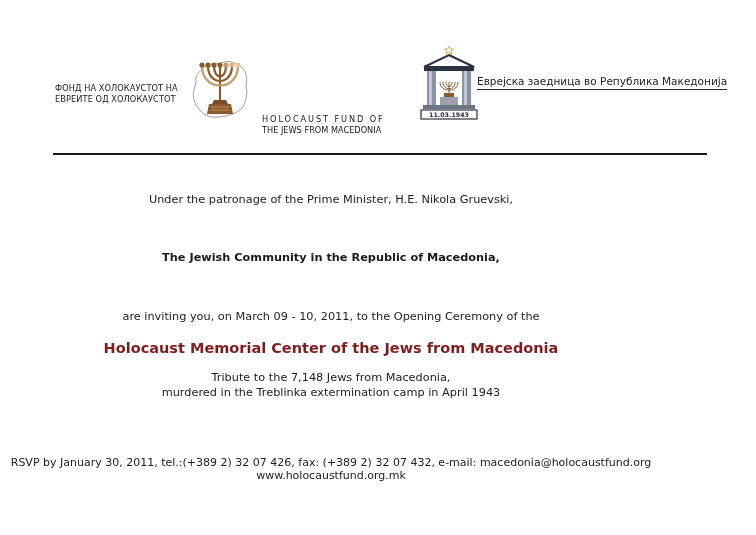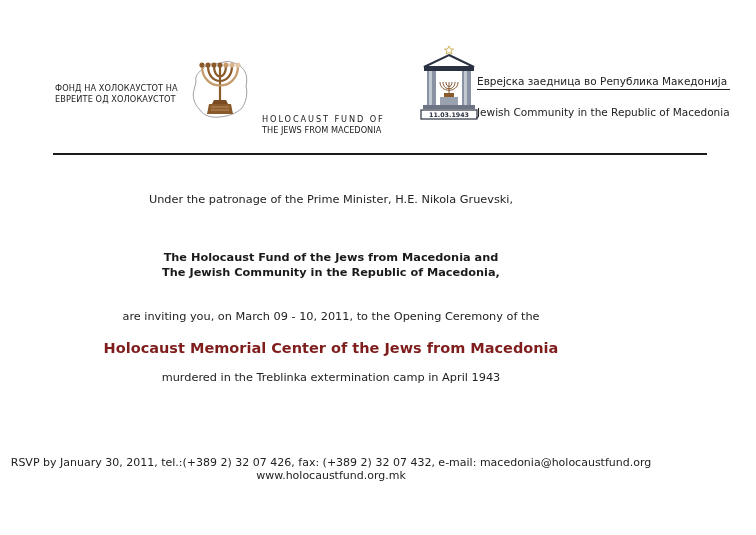--- a/index.html
+++ b/index.html
@@ -76,36 +76,35 @@
     <rect x="24" y="48" width="10" height="4" fill="#8a5a2b"></rect>
     <rect x="20" y="52" width="18" height="8" fill="#9aa2b0"></rect>
     <rect x="3" y="60" width="52" height="4" fill="#6d7585"></rect>
     <rect x="1" y="65" width="56" height="9" fill="#ffffff" stroke="#2a3140" stroke-width="1.2"></rect>
   </svg>
   <div class="abs" style="left:1px; top:65px; width:56px; text-align:center; font-size:6.3px; line-height:9px; font-weight:bold; color:#2a3140;">11.03.1943</div>
 </div>
 
 <div class="abs right-text">
   <div class="l1">Еврејска заедница во Република Македонија</div>
-  <div>Jewish Community in the Republic of Macedonia</div>
 </div>
 
 <div class="abs rule"></div>
 
 <div class="abs center patron">Under the patronage of the Prime Minister, H.E. Nikola Gruevski,</div>
 
 <div class="abs center hosts">
-  <div>The Holocaust Fund of the Jews from Macedonia and</div>
   <div>The Jewish Community in the Republic of Macedonia,</div>
 </div>
 
 <div class="abs center invite">are inviting you, on March 09 - 10, 2011, to the Opening Ceremony of the</div>
 
 <div class="abs center title">Holocaust Memorial Center of the Jews from Macedonia</div>
 
 <div class="abs center tribute">
+  <div>Tribute to the 7,148 Jews from Macedonia,</div>
   <div>murdered in the Treblinka extermination camp in April 1943</div>
 </div>
 
 <div class="abs center rsvp">
   <div>RSVP by January 30, 2011, tel.:(+389 2) 32 07 426, fax: (+389 2) 32 07 432, e-mail: macedonia@holocaustfund.org</div>
   <div>www.holocaustfund.org.mk</div>
 </div>
 
 </body></html>

